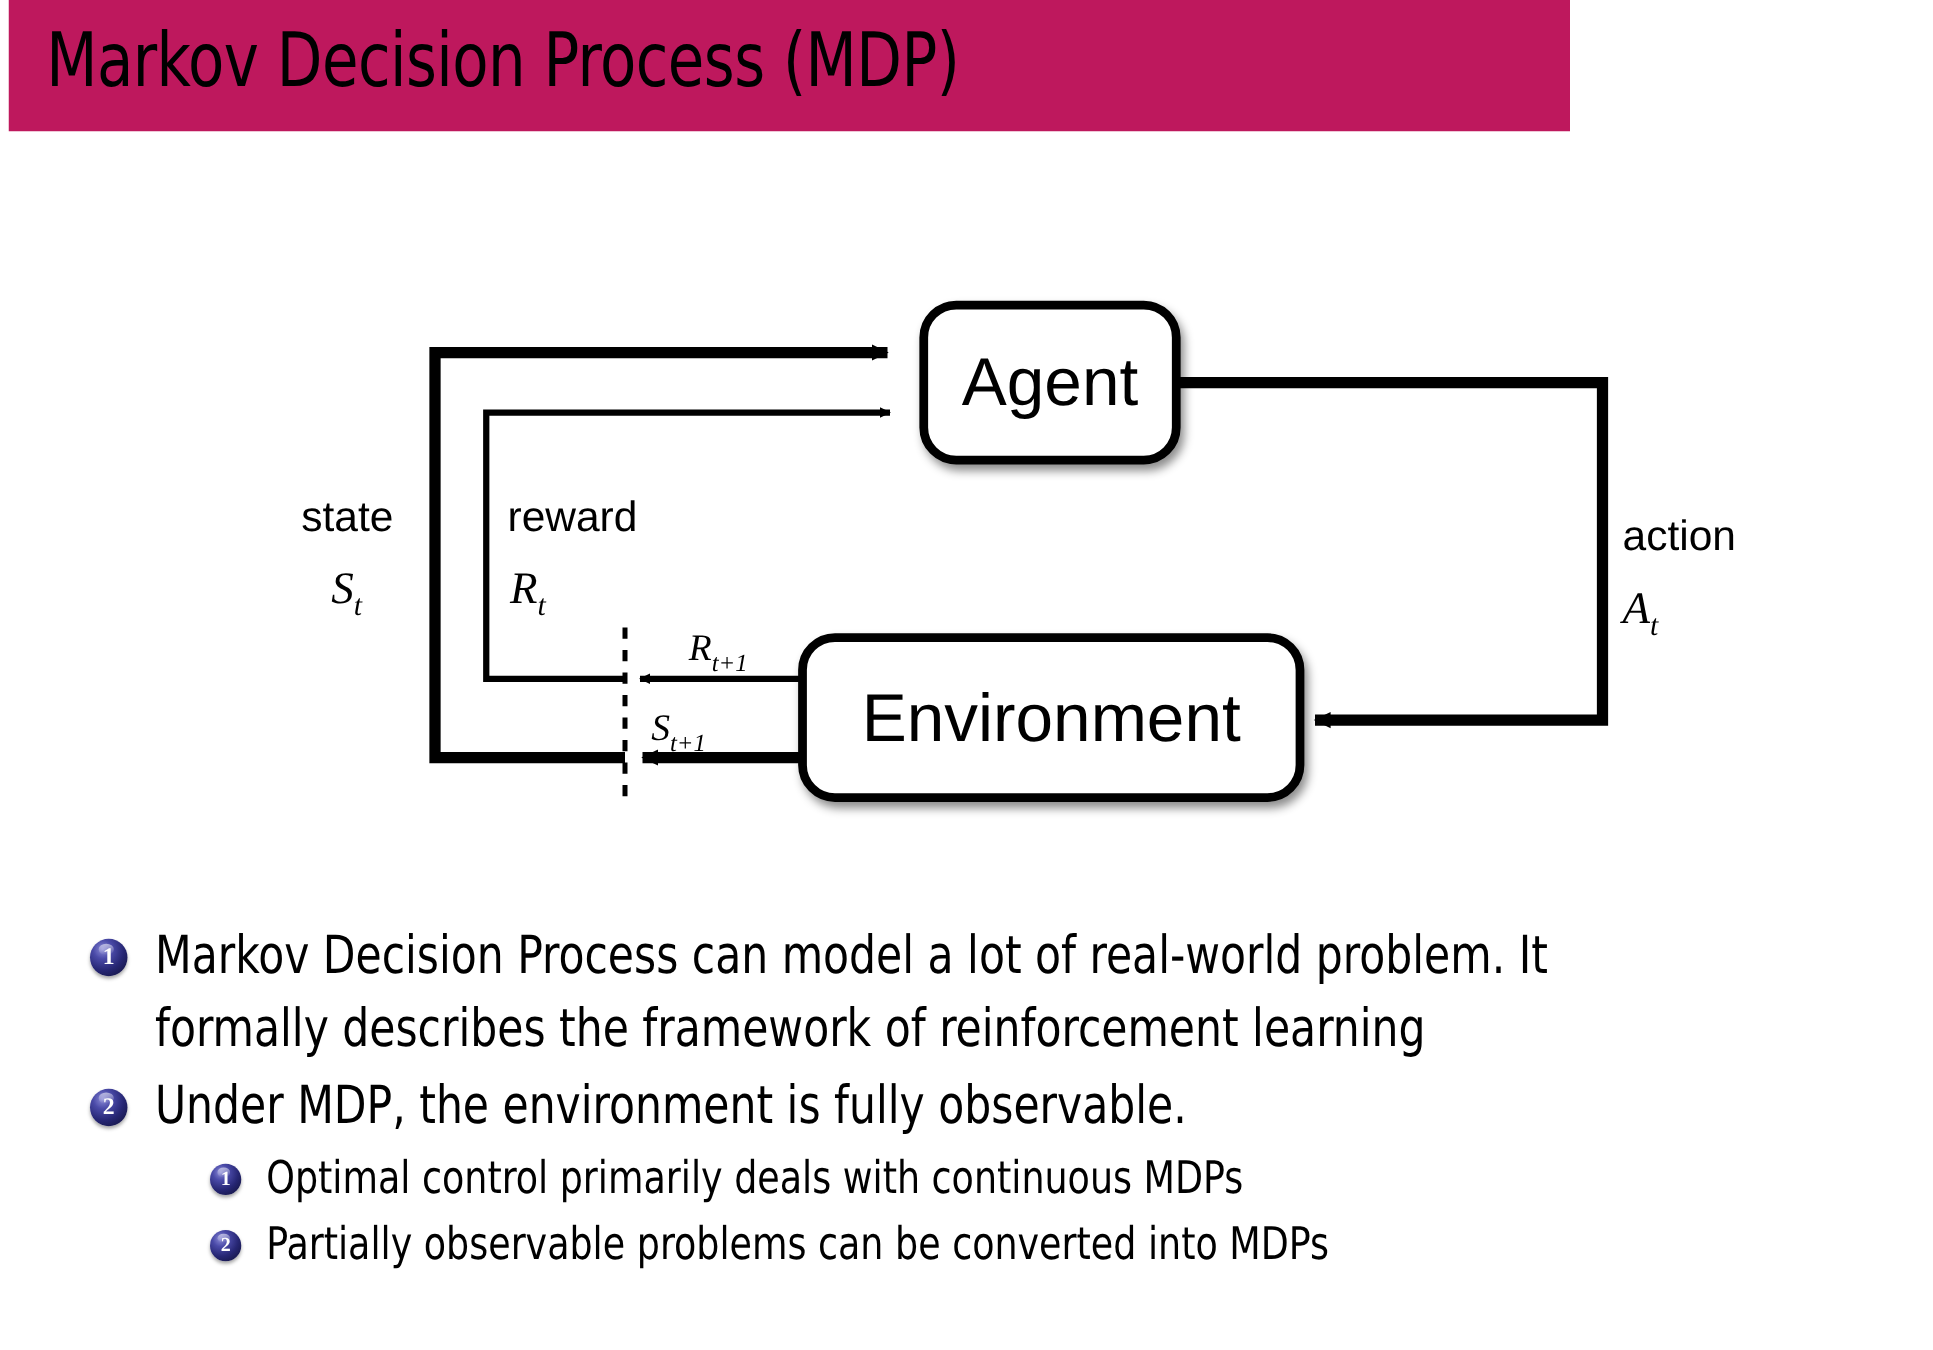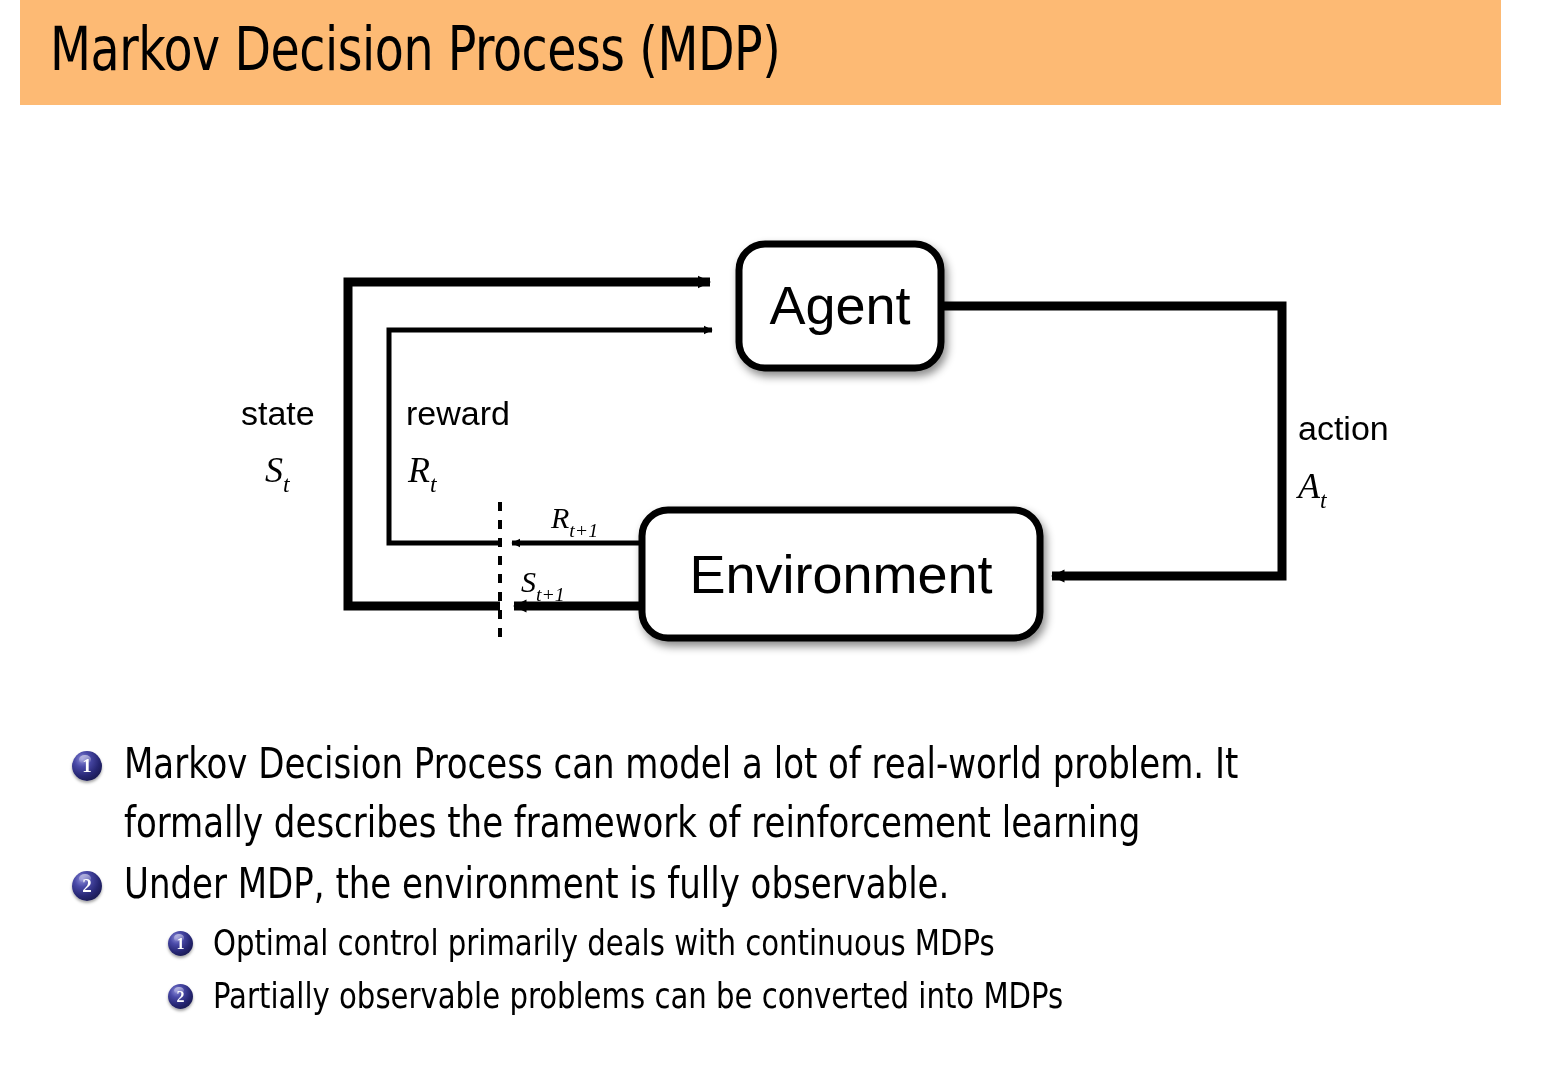--- a/index.html
+++ b/index.html
@@ -13,25 +13,25 @@
     height: 1080px;
     position: relative;
     overflow: hidden;
     font-family: "Liberation Sans", sans-serif;
     color: #000000;
   }
 
   
   #slide-header {
     position: absolute;
-    left: 20px;
+    left: 7px;
     top: 0px;
-    width: 1481px;
+    width: 1249px;
     height: 105px;
-    background: #fdba74;
+    background: #be185d;
   }
   #slide-title {
     position: absolute;
     left: 30px;
     top: 14px;
     font-family: "DejaVu Sans Condensed", "Liberation Sans Narrow", "Liberation Sans", sans-serif;
     font-size: 60px;
     font-weight: 400;
     letter-spacing: -0.5px;
     white-space: nowrap;

